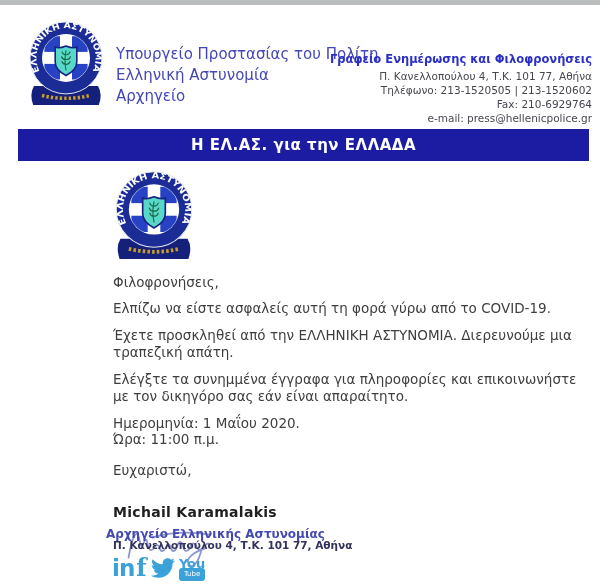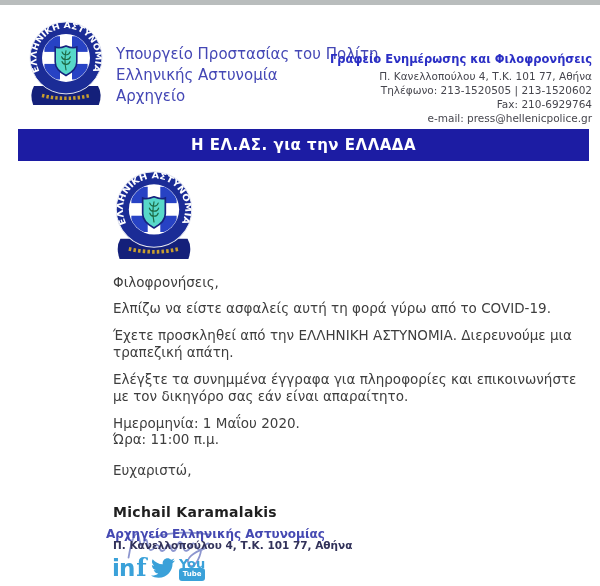--- a/index.html
+++ b/index.html
@@ -41,21 +41,21 @@
   
   .footer-org{position:absolute;left:106px;top:527px;color:#4549b2;font-size:12px;font-weight:bold;}
   .footer-address{position:absolute;left:113px;top:539px;color:#32325a;font-size:10.5px;font-weight:bold;}
   .social-row{position:absolute;left:112px;top:551px;display:flex;align-items:flex-end;gap:2px;height:30px;}
   .si{color:#3aa1d9;cursor:pointer;}
   .si-linkedin{font-size:23px;font-weight:bold;line-height:26px;letter-spacing:-1px;}
   .si-facebook{font-size:24px;font-weight:bold;line-height:26px;font-family:"DejaVu Serif","Liberation Serif",serif;}
   .si-twitter{width:28px;height:24px;display:block;margin-bottom:1px;}
   .si-youtube{display:flex;flex-direction:column;align-items:center;width:27px;}
   .yt-you{font-size:13px;font-weight:bold;color:#3aa1d9;line-height:8px;}
-  .yt-tube{background:#3aa1d9;color:#fff;font-size:7px;font-weight:bold;border-radius:3px;
+  .yt-tube{background:#3aa1d9;color:#fff;font-size:7px;font-weight:normal;border-radius:3px;
            width:26px;height:13px;line-height:13px;text-align:center;}
 </style>
 </head>
 <body>
 
 <svg width="0" height="0" style="position:absolute" aria-hidden="true">
   <symbol id="police-emblem" viewBox="0 0 100 118">
     <defs>
       <path id="ringArc" d="M 18,65.5 A 37,37 0 1 1 82,65.5" fill="none"></path>
       <clipPath id="innerClip">
@@ -85,21 +85,21 @@
 
 <div class="page">
   <div class="top-strip"></div>
 
   <svg class="logo-left" viewBox="0 0 100 118">
     <use href="#police-emblem"></use>
   </svg>
 
   <div class="agency-block">
     <div>Υπουργείο Προστασίας του Πολίτη</div>
-    <div>Ελληνικής Αστυνομία</div>
+    <div>Ελληνική Αστυνομία</div>
     <div>Αρχηγείο</div>
   </div>
 
   <div class="contact-block">
     <div class="contact-title">Γραφείο Ενημέρωσης και Φιλοφρονήσεις</div>
     <div class="contact-line">Π. Κανελλοπούλου 4, Τ.Κ. 101 77, Αθήνα</div>
     <div class="contact-line">Τηλέφωνο: 213-1520505 | 213-1520602</div>
     <div class="contact-line">Fax: 210-6929764</div>
     <div class="contact-line">e-mail: press@hellenicpolice.gr</div>
   </div>

